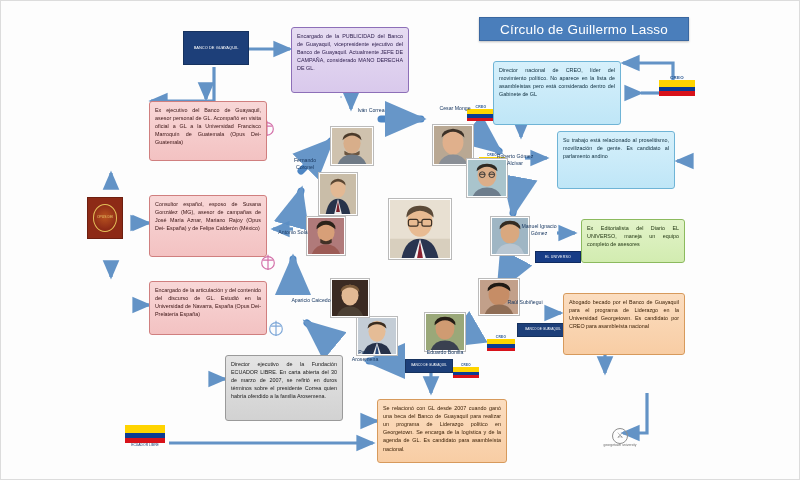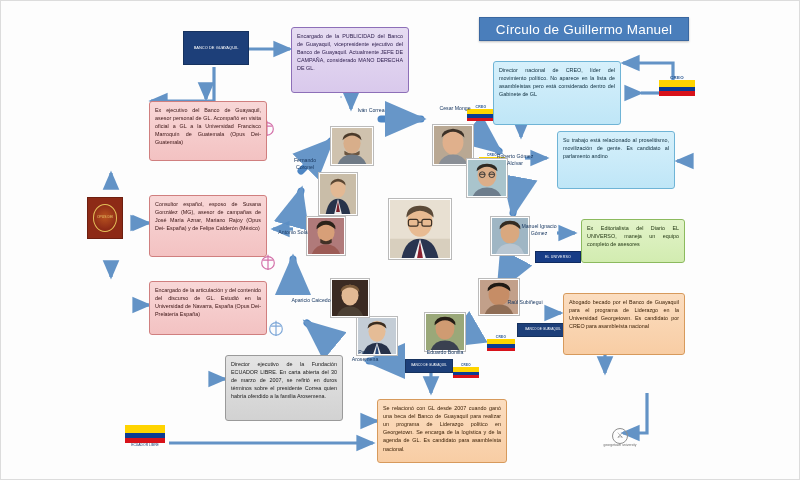--- a/index.html
+++ b/index.html
@@ -234,21 +234,21 @@
       <path d="M330,342 L306,322" marker-end="url(#ah)"></path>
       <path d="M292,282 L292,258" marker-end="url(#ah)"></path>
       <path d="M294,212 L300,190" marker-end="url(#ah)"></path>
     </g>
 
     <g stroke="#5b8ec4" stroke-width="1.1" fill="none" opacity=".9">
       <rect x="340" y="96" width="0.1" height="0.1"></rect>
     </g>
   </svg>
 
-  <div class="title-banner">Círculo de Guillermo Manuel</div>
+  <div class="title-banner">Círculo de Guillermo Lasso</div>
 
   <div class="logo" style="left:182px; top:30px; width:66px; height:34px;">
     <div class="logo-bg">
         <span>BANCO DE GUAYAQUIL</span>
       </div>
   </div>
 
   <div class="logo" style="left:658px; top:74px; width:36px; height:30px;">
     <div class="logo-creo">
       <div class="creo-word">CREO</div>

